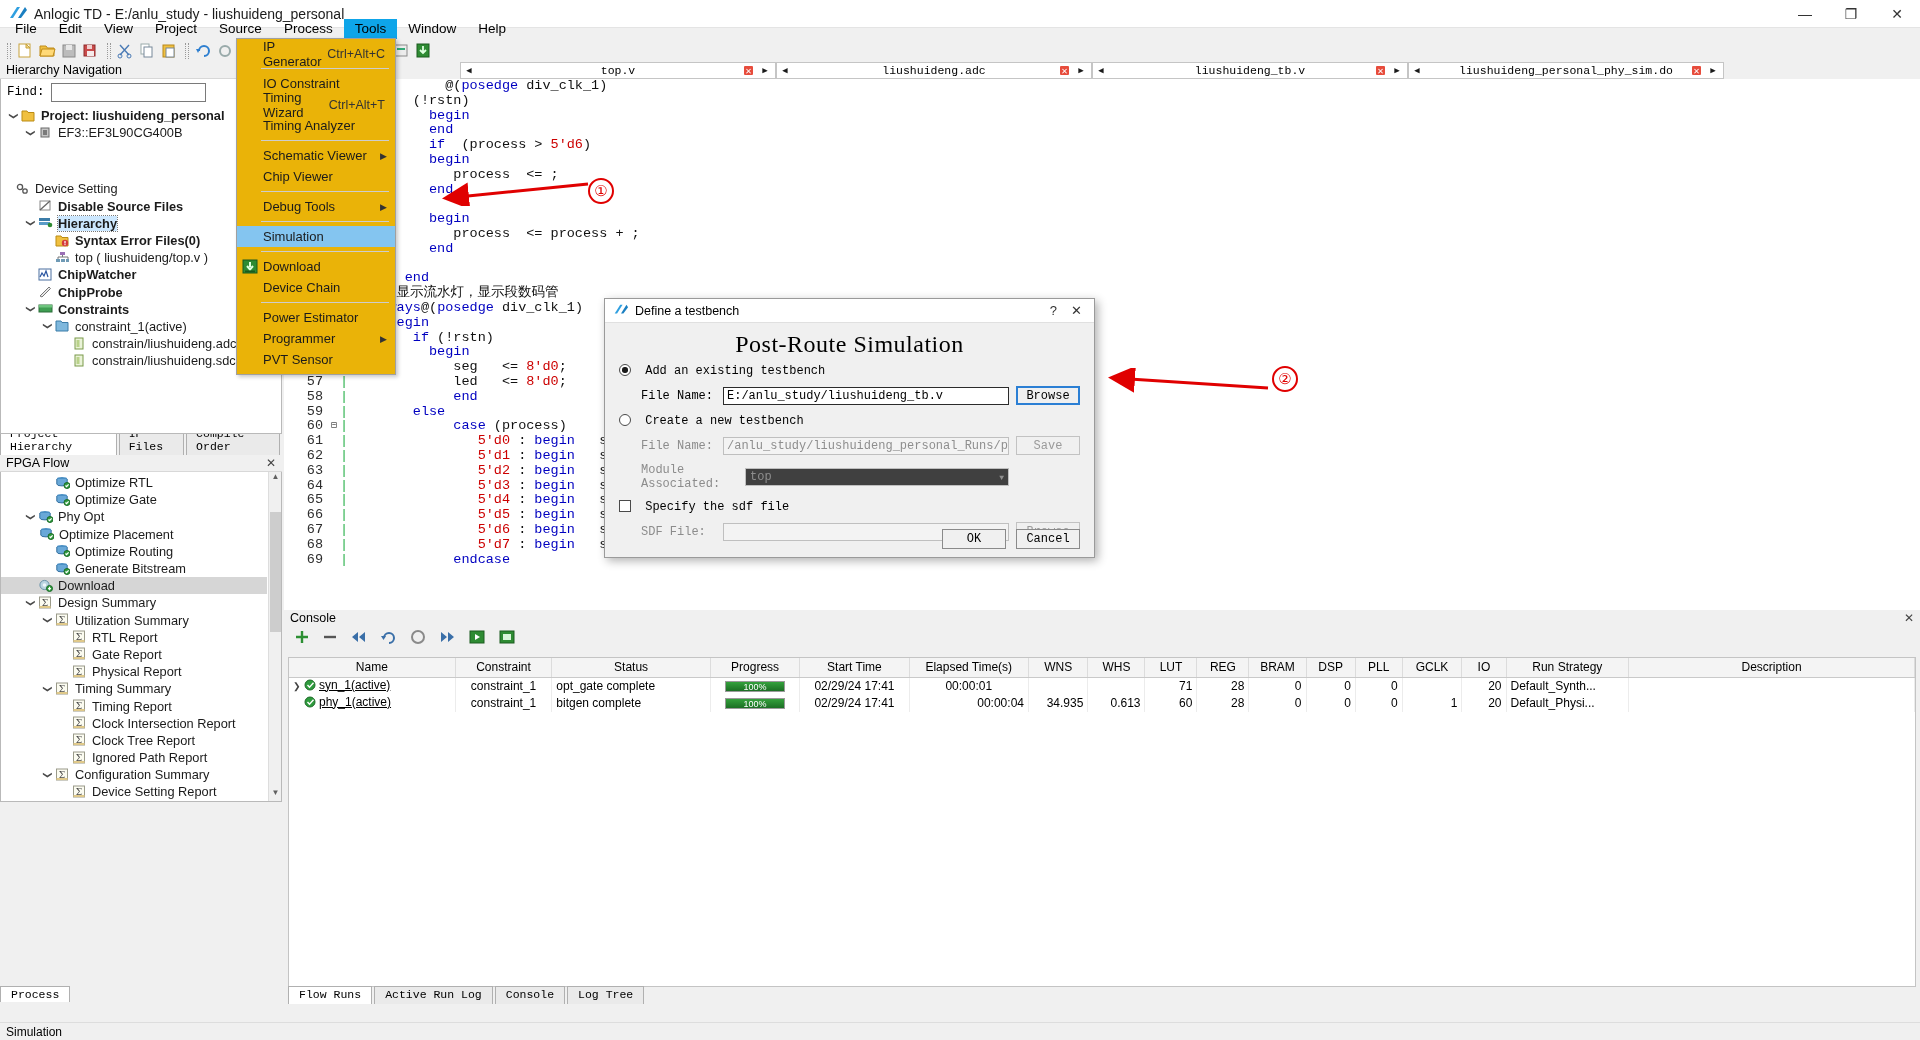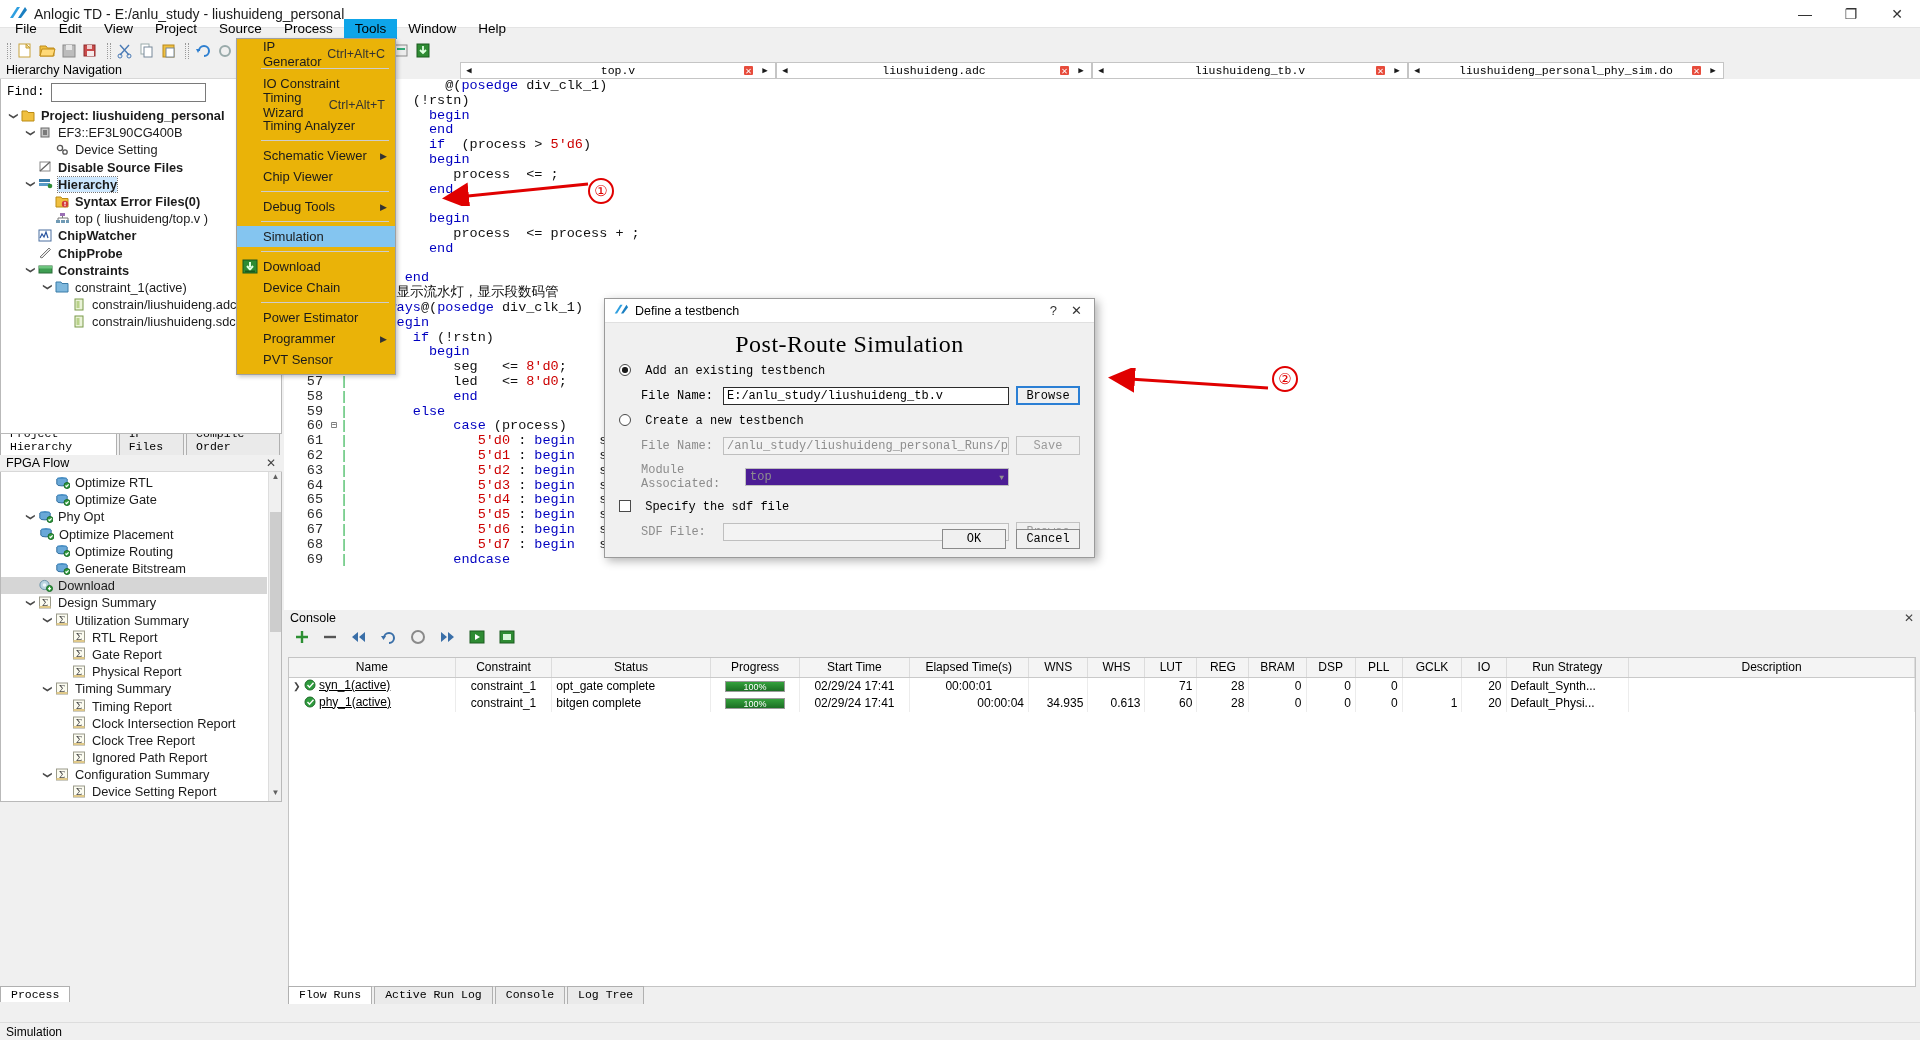--- a/index.html
+++ b/index.html
@@ -140,21 +140,21 @@
   .chk { width:12px; height:12px; border:1.5px solid #4a4a4a; display:inline-block; vertical-align:-2px; margin-right:7px; background:#fff;}
   .frow { display:flex; align-items:center; margin-top:8px;}
   .flabel { width:104px; padding-left:22px; }
   .flabel.dim { color:#8c8c8c; }
   .finput { height:18px; border:1px solid #2b2b2b; background:#fff; flex:1; padding:0 3px; display:flex; align-items:center;}
   .finput.dim { border:1px solid #bfbfbf; background:#f3f3f3; color:#8e8e8e;}
   .fbtn { width:64px; height:19px; margin-left:7px; background:#f0f0f0; border:1px solid #888; display:flex;
           align-items:center; justify-content:center; font-size:12px;}
   .fbtn.blue { border:2px solid #2b7fd4; }
   .fbtn.dim { color:#9a9a9a; border:1px solid #c2c2c2;}
-  .fsel { height:18px; border:1px solid #bfbfbf; background:#4c1d95; flex:1; display:flex; align-items:center; padding:8px 4px;
+  .fsel { height:18px; border:1px solid #bfbfbf; background:#404040; flex:1; display:flex; align-items:center; padding:8px 4px;
           color:#8e8e8e; position:relative;}
   .fsel .cv { position:absolute; right:4px; font-size:8px;}
   .dlg-actions { position:absolute; right:14px; bottom:10px; display:flex; gap:10px;}
   .dlg-actions .b { width:64px; height:20px; background:#f0f0f0; border:1px solid #8a8a8a; display:flex;
                     align-items:center; justify-content:center; font-size:12px;}
 
   
   .ann { position:absolute; z-index:80; pointer-events:none;}
   .circ { width:26px; height:26px; border:2px solid #e00000; border-radius:50%; color:#e00000;
           display:flex; align-items:center; justify-content:center; font-size:15px; font-family:"Liberation Serif", serif;}
@@ -365,21 +365,21 @@
             <span class="lbl bold">Project: liushuideng_personal</span>
           </div>
           <div class="tnode" style="padding-left: 23px;">
             <span class="arrow" style="transform: rotate(90deg);">❯</span>
             <span class="ico"><svg width="14" height="13">
                 <rect x="3" y="2" width="8" height="9" fill="#c6c6c6" stroke="#6a6a6a"></rect>
                 <rect x="5" y="4" width="4" height="5" fill="#7a7a7a"></rect>
               </svg></span>
             <span class="lbl">EF3::EF3L90CG400B</span>
           </div>
-          <div class="tnode" style="padding-left: 40px;">
+          <div class="tnode" style=" margin-top: 39px;">
             <span class="arrow"></span>
             <span class="ico"><svg width="14" height="13">
                 <circle cx="5" cy="5" r="2.6" fill="none" stroke="#555" stroke-width="1.3"></circle>
                 <circle cx="10" cy="9" r="2.2" fill="none" stroke="#555" stroke-width="1.3"></circle>
               </svg></span>
             <span class="lbl">Device Setting</span>
           </div>
           <div class="tnode" style="padding-left: 23px;">
             <span class="arrow"></span>
             <span class="ico"><svg width="14" height="13">

